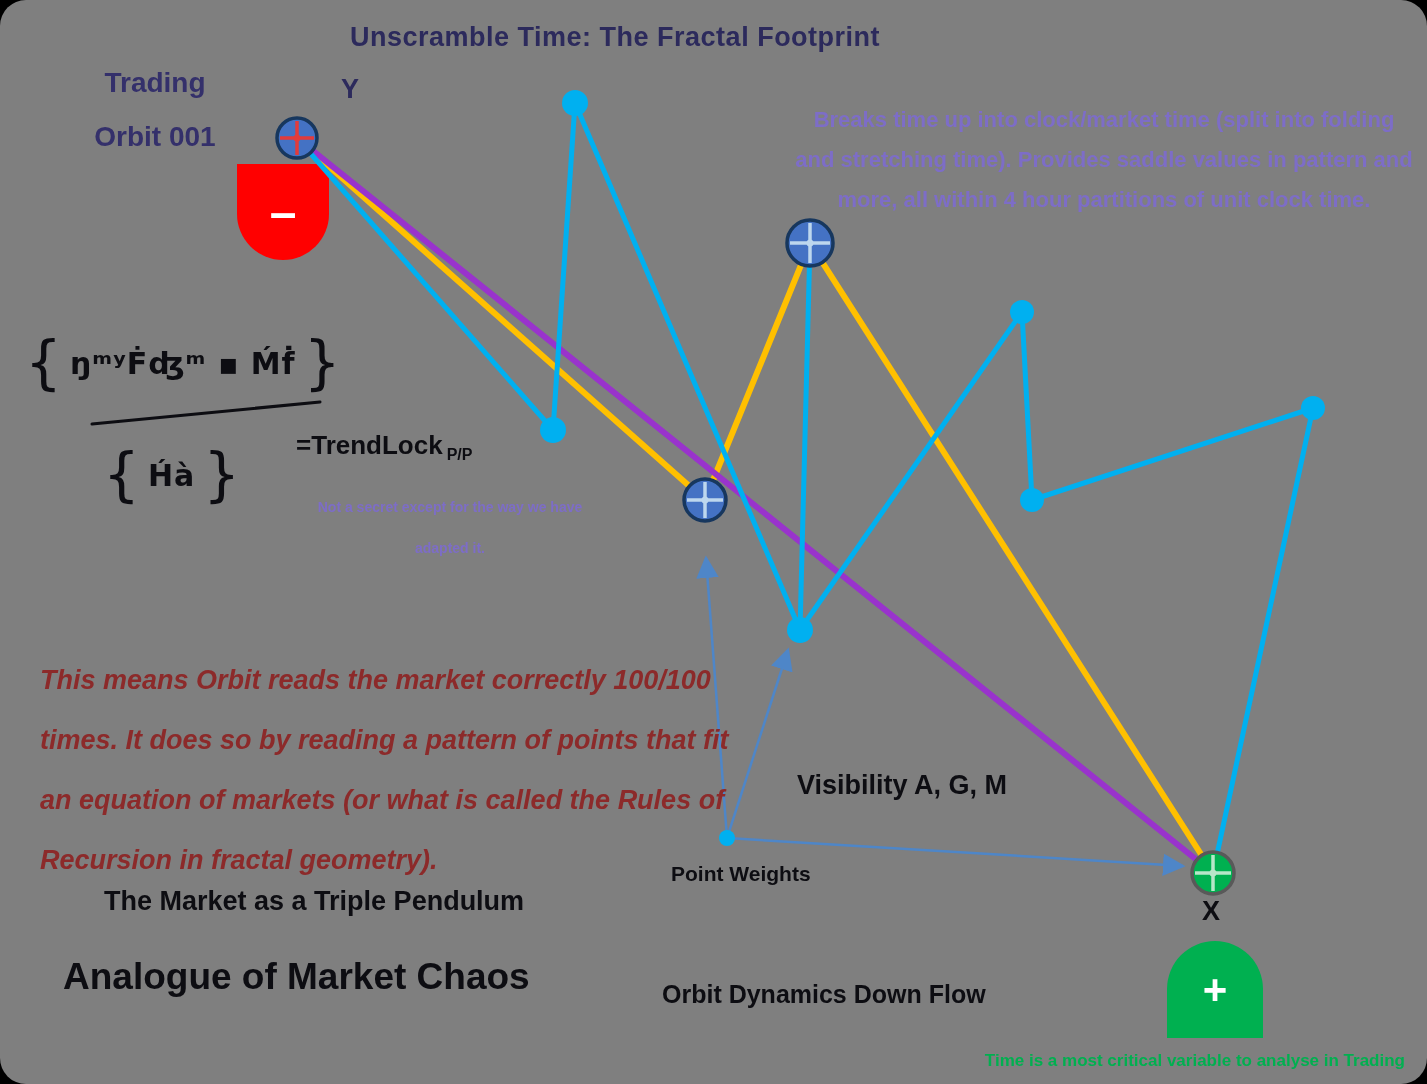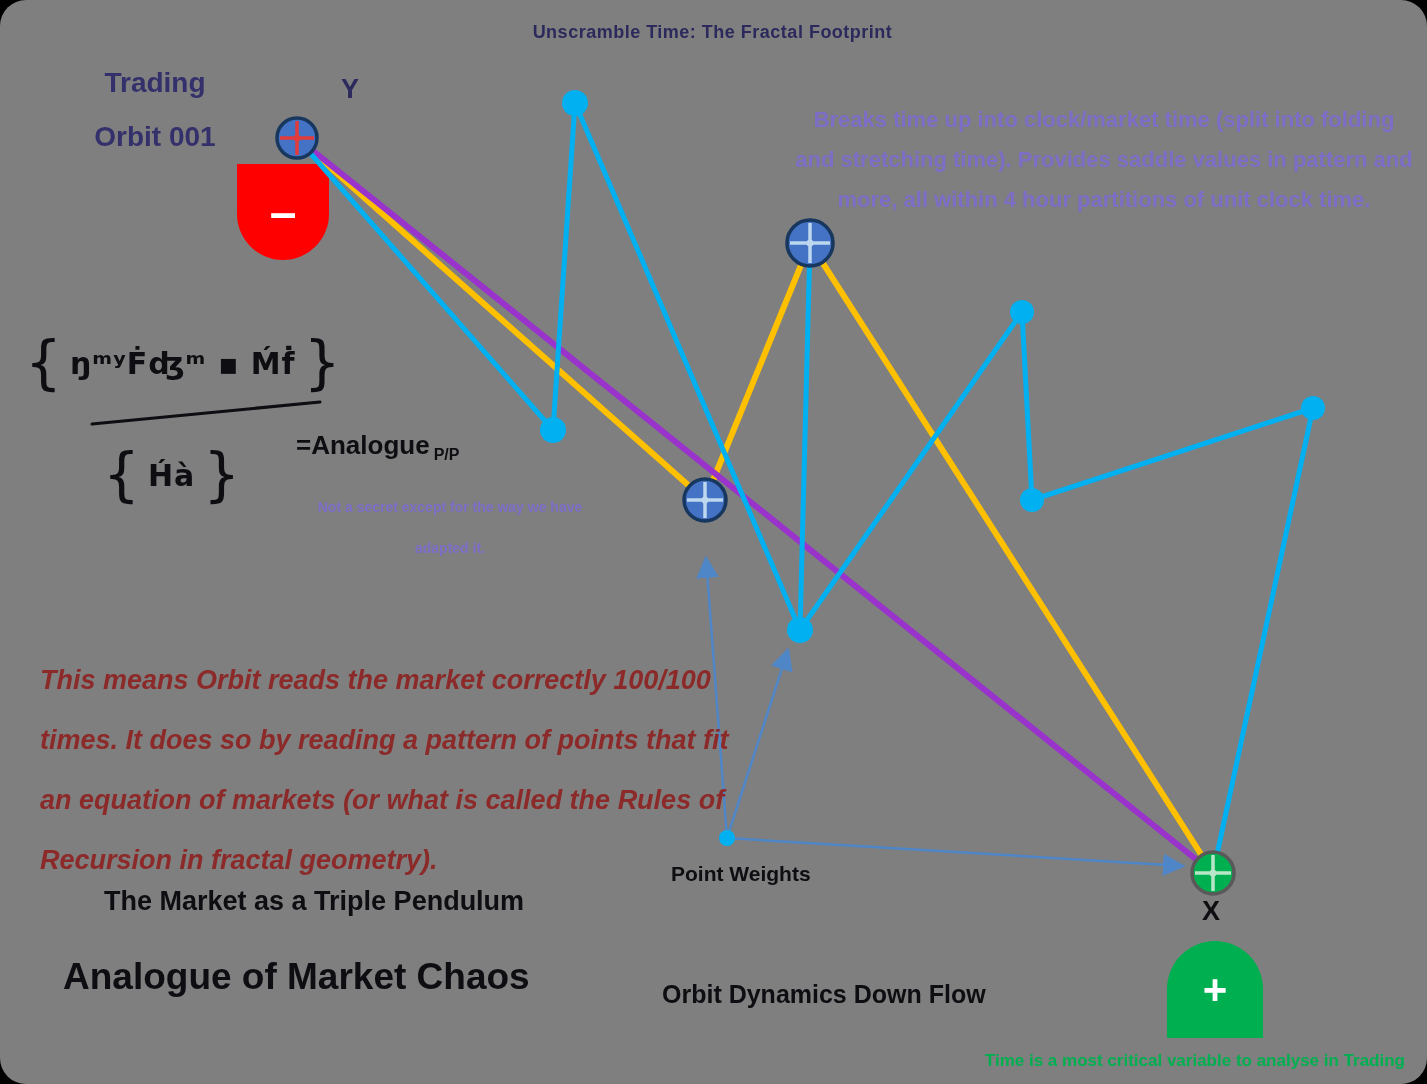--- a/index.html
+++ b/index.html
@@ -7,21 +7,21 @@
     position:relative;width:1427px;height:1084px;
     background:var(--bg,#7f7f7f);
     border-radius:26px;overflow:hidden;
     font-family:"Liberation Sans",sans-serif;
   }
   .layer-svg{position:absolute;left:0;top:0;z-index:2;}
   .shape{position:absolute;z-index:1;display:flex;align-items:center;justify-content:center;color:#fff;font-weight:bold;}
   .red-shape{left:237px;top:164px;width:92px;height:96px;background:var(--red);border-radius:0 0 46px 46px;font-size:48px;}
   .green-shape{left:1167px;top:941px;width:96px;height:97px;background:var(--green);border-radius:48px 48px 0 0;font-size:42px;}
   .txt{position:absolute;z-index:3;}
-  .title{left:350px;top:22px;width:725px;text-align:center;font-size:18px;font-weight:bold;color:var(--navy);letter-spacing:.5px;}
+  .title{left:350px;top:22px;width:725px;font-size:27px;font-weight:bold;color:var(--navy);letter-spacing:.5px;}
   .branding{left:40px;top:56px;width:230px;text-align:center;font-size:28px;font-weight:bold;color:var(--indigo);line-height:54px;}
   .y-label{left:341px;top:74px;font-size:27px;font-weight:bold;color:var(--navy);}
   .x-label{left:1202px;top:896px;font-size:27px;font-weight:bold;color:var(--ink);}
   .breaks{left:795px;top:100px;width:618px;text-align:center;font-size:22px;font-weight:700;color:var(--purpleText);line-height:40px;}
   .formula-num{left:25px;top:334px;display:flex;align-items:center;color:var(--ink);}
   .formula-den{left:103px;top:446px;display:flex;align-items:center;color:var(--ink);}
   .brace{font-size:58px;font-weight:400;font-family:"DejaVu Sans",sans-serif;line-height:1;}
   .ftext{font-size:30px;font-weight:bold;font-family:"DejaVu Sans",sans-serif;padding:0 8px;letter-spacing:1px;}
   .trendlock{left:296px;top:430px;font-size:26px;font-weight:bold;color:var(--ink);}
   .trendlock .sub{font-size:16px;vertical-align:-6px;margin-left:4px;}
@@ -133,27 +133,28 @@
     <span class="brace">}</span>
   </div>
 
   <div class="txt formula-den">
     <span class="brace">{</span>
     <span class="ftext">H́à</span>
     <span class="brace">}</span>
   </div>
 
   <div class="txt trendlock">
-    <span>=Analogue</span><span class="sub">P/P</span>
+    <span>=TrendLock</span><span class="sub">P/P</span>
   </div>
 
   <div class="txt not-secret">Not a secret except for the way we have adapted it.</div>
 
   <div class="txt red-para">This means Orbit reads the market correctly 100/100 times. It does so by reading a pattern of points  that fit an equation of markets (or what is called the Rules of Recursion in fractal geometry).</div>
 
   <div class="txt pendulum">The Market as a Triple Pendulum</div>
   <div class="txt analogue">Analogue of Market Chaos</div>
 
+  <div class="txt visibility">Visibility A, G, M</div>
   <div class="txt point-weights">Point Weights</div>
   <div class="txt orbit-dynamics">Orbit Dynamics Down Flow</div>
   <div class="txt time-critical">Time is a most critical variable to analyse in Trading</div>
 
 </div>
 
 </body></html>

